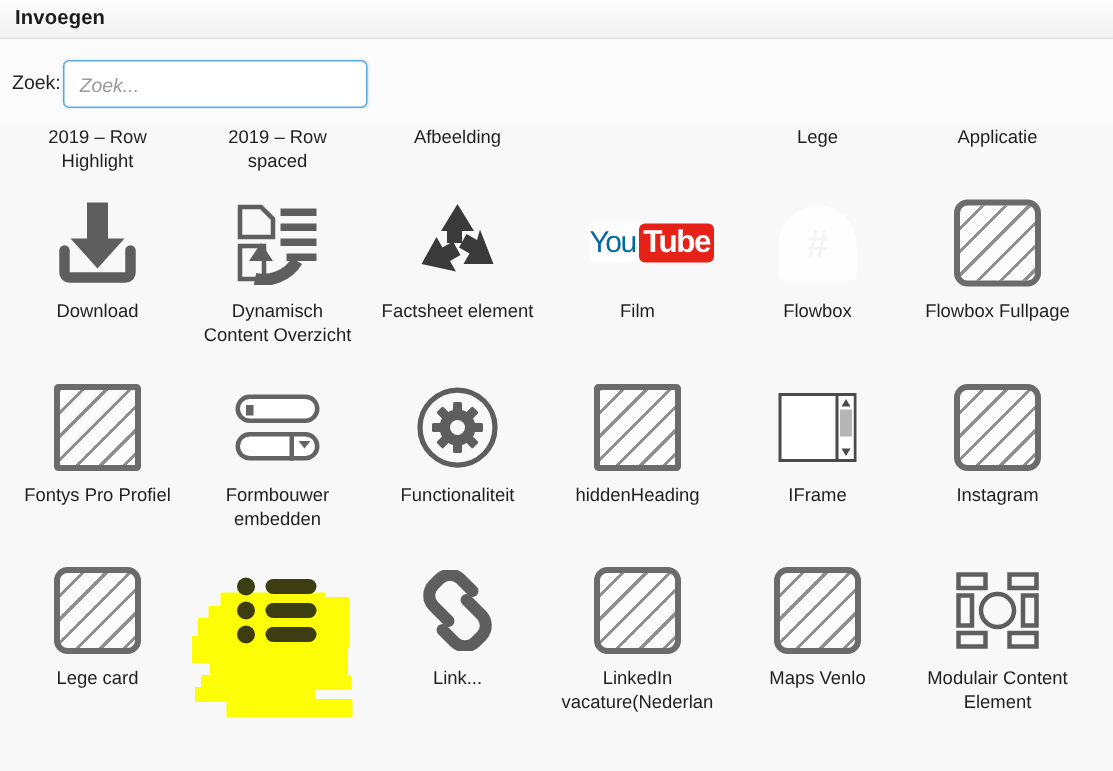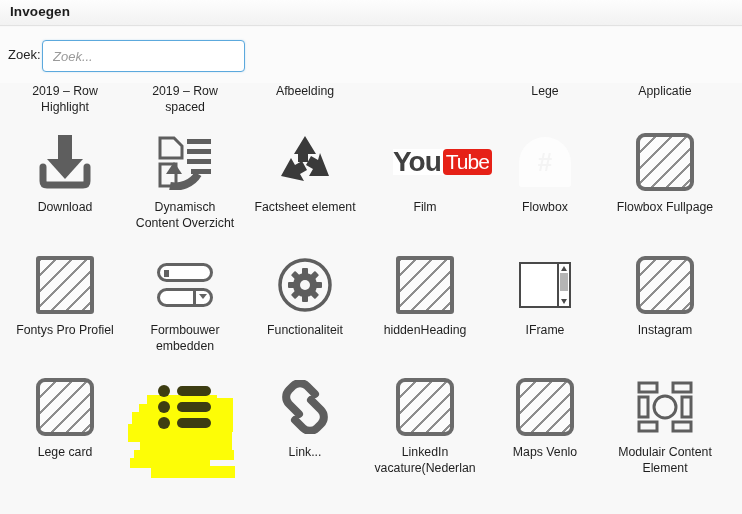--- a/index.html
+++ b/index.html
@@ -184,30 +184,30 @@
   .iframe-ic .ar.dn { bottom: 2px; border-top: 5px solid #4a4a4a; }
 
   
   .yt {
     width: 64px; height: 26px;
     background: #ffffff;
     display: flex; align-items: stretch;
     font-family: "Liberation Sans", sans-serif;
   }
   .yt .you {
-    color: #404040;
-    font-weight: bold;
-    font-size: 28px;
+    color: #0369a1;
+    font-weight: normal;
+    font-size: 20px;
     line-height: 26px;
     letter-spacing: -1px;
   }
   .yt .tube {
     background: #e62117;
     color: #ffffff;
-    font-weight: normal;
+    font-weight: bold;
     font-size: 21px;
     line-height: 26px;
     letter-spacing: -1px;
     padding: 0 3px;
     border-radius: 4px;
     margin-left: 2px;
   }
 
   
   .form-ic { width: 56px; }

